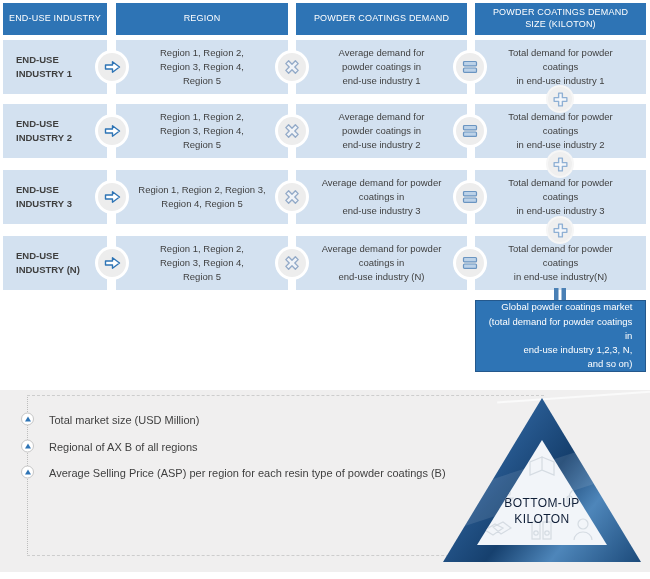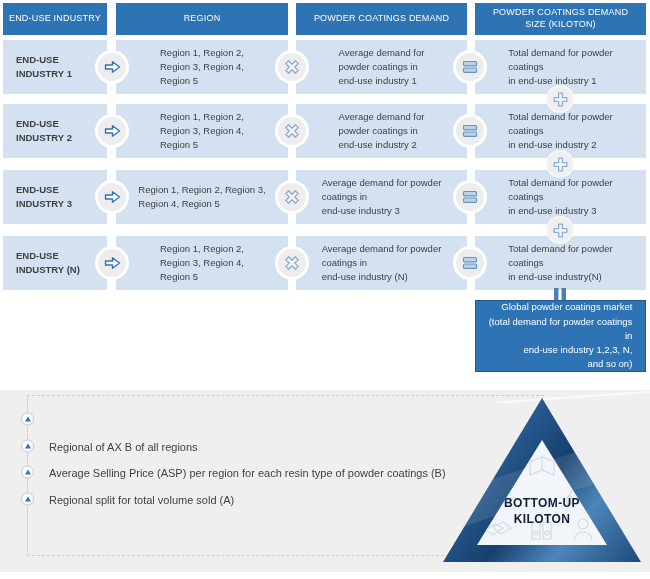--- a/index.html
+++ b/index.html
@@ -4,21 +4,21 @@
 <style>
   html,body{margin:0;padding:0;background:#fff;}
   .stage{position:relative;width:650px;height:579px;background:#ffffff;overflow:hidden;
          font-family:"Liberation Sans",sans-serif;padding-left:28px;}
 
   
   .hd{position:absolute;top:3px;height:32px;background:#2e74b5;color:#fff;
       display:flex;align-items:center;justify-content:center;text-align:center;
       font-size:9px;letter-spacing:.2px;white-space:pre-line;line-height:1.3;}
   .cell{position:absolute;height:54px;background:#d3e1f0;color:#3f3f3f;
-        display:flex;align-items:center;justify-content:center;text-align:left;
+        display:flex;align-items:center;justify-content:center;text-align:center;
         font-size:9.5px;white-space:pre-line;line-height:1.45;}
   .cell.left{justify-content:flex-start;text-align:left;padding-left:13px;box-sizing:border-box;font-weight:bold;}
   .c1{left:3px;width:104px}.c2{left:116px;width:172px}.c3{left:296px;width:171px}.c4{left:475px;width:171px}
   .r1{top:40px}.r2{top:104px}.r3{top:170px}.r4{top:236px}
 
   .op{position:absolute;width:28px;height:28px;border-radius:50%;background:#ededed;
       box-shadow:0 0 0 3px #ffffff;display:flex;align-items:center;justify-content:center;z-index:3;}
   .op.small{width:24px;height:24px;box-shadow:0 0 0 2px #f6f6f6;background:#efefef;}
   .op svg{display:block;}
 
@@ -43,21 +43,21 @@
   .li-text{margin-left:21px;font-size:11px;color:#3f3f3f;white-space:nowrap;}
 
   
   .tri-outer{position:absolute;left:443px;top:8px;width:198px;height:164px;
              clip-path:polygon(50% 0%,0% 100%,100% 100%);
              background:linear-gradient(128deg,#6ba0cf 0%,#2a5d95 28%,#16406e 52%,#4e86ba 72%,#1c4a7a 100%);}
   .tri-outer .streak{position:absolute;left:0;top:40%;width:100%;height:22%;
              background:rgba(255,255,255,0.10);transform:rotate(-18deg);}
   .tri-inner{position:absolute;left:34px;top:42px;width:130px;height:105px;
              clip-path:polygon(50% 0%,0% 100%,100% 100%);background:#f2f5f9;}
-  .tri-label{position:absolute;left:0;right:0;top:55px;text-align:center;font-weight:bold;
+  .tri-label{position:absolute;left:0;right:0;top:55px;text-align:center;font-weight:normal;
              font-size:12px;letter-spacing:.4px;color:#101f38;line-height:1.35;z-index:2;}
   .ghosts{position:absolute;left:0;top:0;z-index:1;}
 </style>
 </head>
 <body>
 
 <div class="stage">
 
   <div class="hd c1">END-USE INDUSTRY</div>
   <div class="hd c2">REGION</div>
@@ -209,39 +209,34 @@
 and so on)</div>
 
   <div class="panel">
     <div class="panel-line"></div>
 
     <div class="dashed-box">
       <div class="li-row" style="top:23px">
         <span class="bullet">
             <i></i>
           </span>
+        <span class="li-text">Total market size (USD Million)</span>
       </div>
       <div class="li-row" style="top:49.5px">
         <span class="bullet">
             <i></i>
           </span>
         <span class="li-text">Regional of AX B of all regions</span>
       </div>
       <div class="li-row" style="top:76px">
         <span class="bullet">
             <i></i>
           </span>
         <span class="li-text">Average Selling Price (ASP) per region for each resin type of  powder coatings  (B)</span>
       </div>
-      <div class="li-row" style="top:102.5px">
-        <span class="bullet">
-            <i></i>
-          </span>
-        <span class="li-text">Regional split for total volume sold (A)</span>
-      </div>
     </div>
 
     <div class="tri-outer">
       <div class="streak"></div>
       <div class="tri-inner">
         <svg class="ghosts" width="130" height="105" viewBox="0 0 130 105" fill="none" stroke="#d2d9e0" stroke-width="1.2" opacity="0.9">
           <g>
               <path d="M65 17l-12 5v13l12-5zM65 17l12 5v13l-12-5z"></path>
             </g>
           <g>

